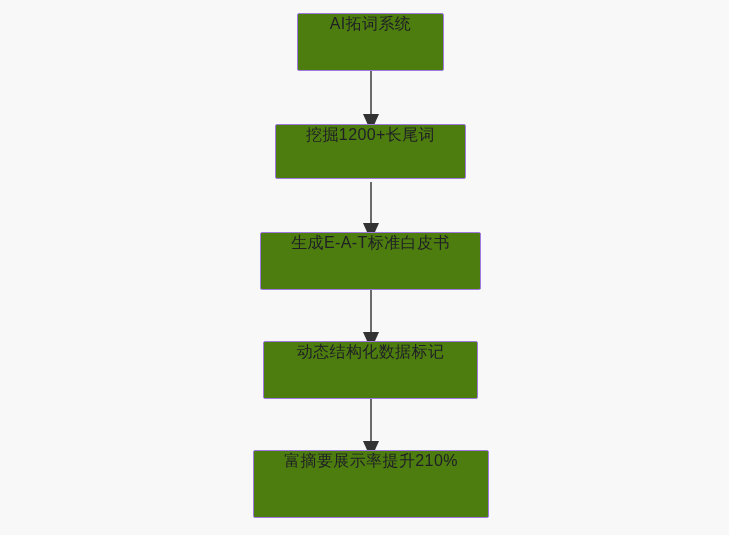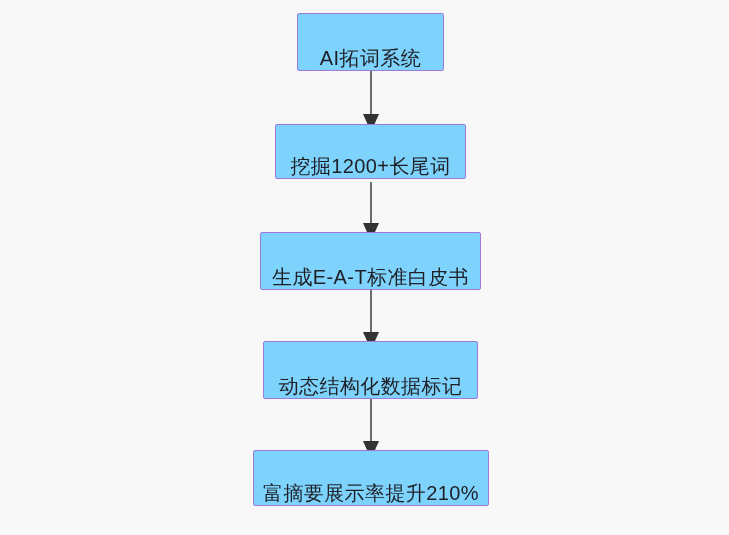--- a/index.html
+++ b/index.html
@@ -22,28 +22,28 @@
     position: absolute;
     left: 0;
     top: 0;
     width: 729px;
     height: 535px;
     pointer-events: none;
   }
   .node {
     position: absolute;
     box-sizing: border-box;
-    background: #7dd3fc;
+    background: #4d7c0f;
     border: 1.6px solid #9f78e0;
     border-radius: 2px;
     display: flex;
-    align-items: flex-end;
+    align-items: flex-start;
     justify-content: center;
     color: #1f1f26;
-    font-size: 20px;
+    font-size: 16px;
     letter-spacing: 0.4px;
     line-height: 1.2;
     white-space: nowrap;
   }
   .node-label {
     display: block;
   }
 </style>
 </head>
 <body style="background: rgb(248, 248, 248);">
@@ -79,17 +79,17 @@
   </div>
 
   <div class="node" id="node-n3" style="left: 260px; top: 232px; width: 221px; height: 58px;">
     <span class="node-label">生成E-A-T标准白皮书</span>
   </div>
 
   <div class="node" id="node-n4" style="left: 263px; top: 341px; width: 215px; height: 58px;">
     <span class="node-label">动态结构化数据标记</span>
   </div>
 
-  <div class="node" id="node-n5" style="left: 253px; top: 450px; width: 236px; height: 56px;">
+  <div class="node" id="node-n5" style="left: 253px; top: 450px; width: 236px; height: 68px;">
     <span class="node-label">富摘要展示率提升210%</span>
   </div>
 
 </div>
 
 </body></html>

